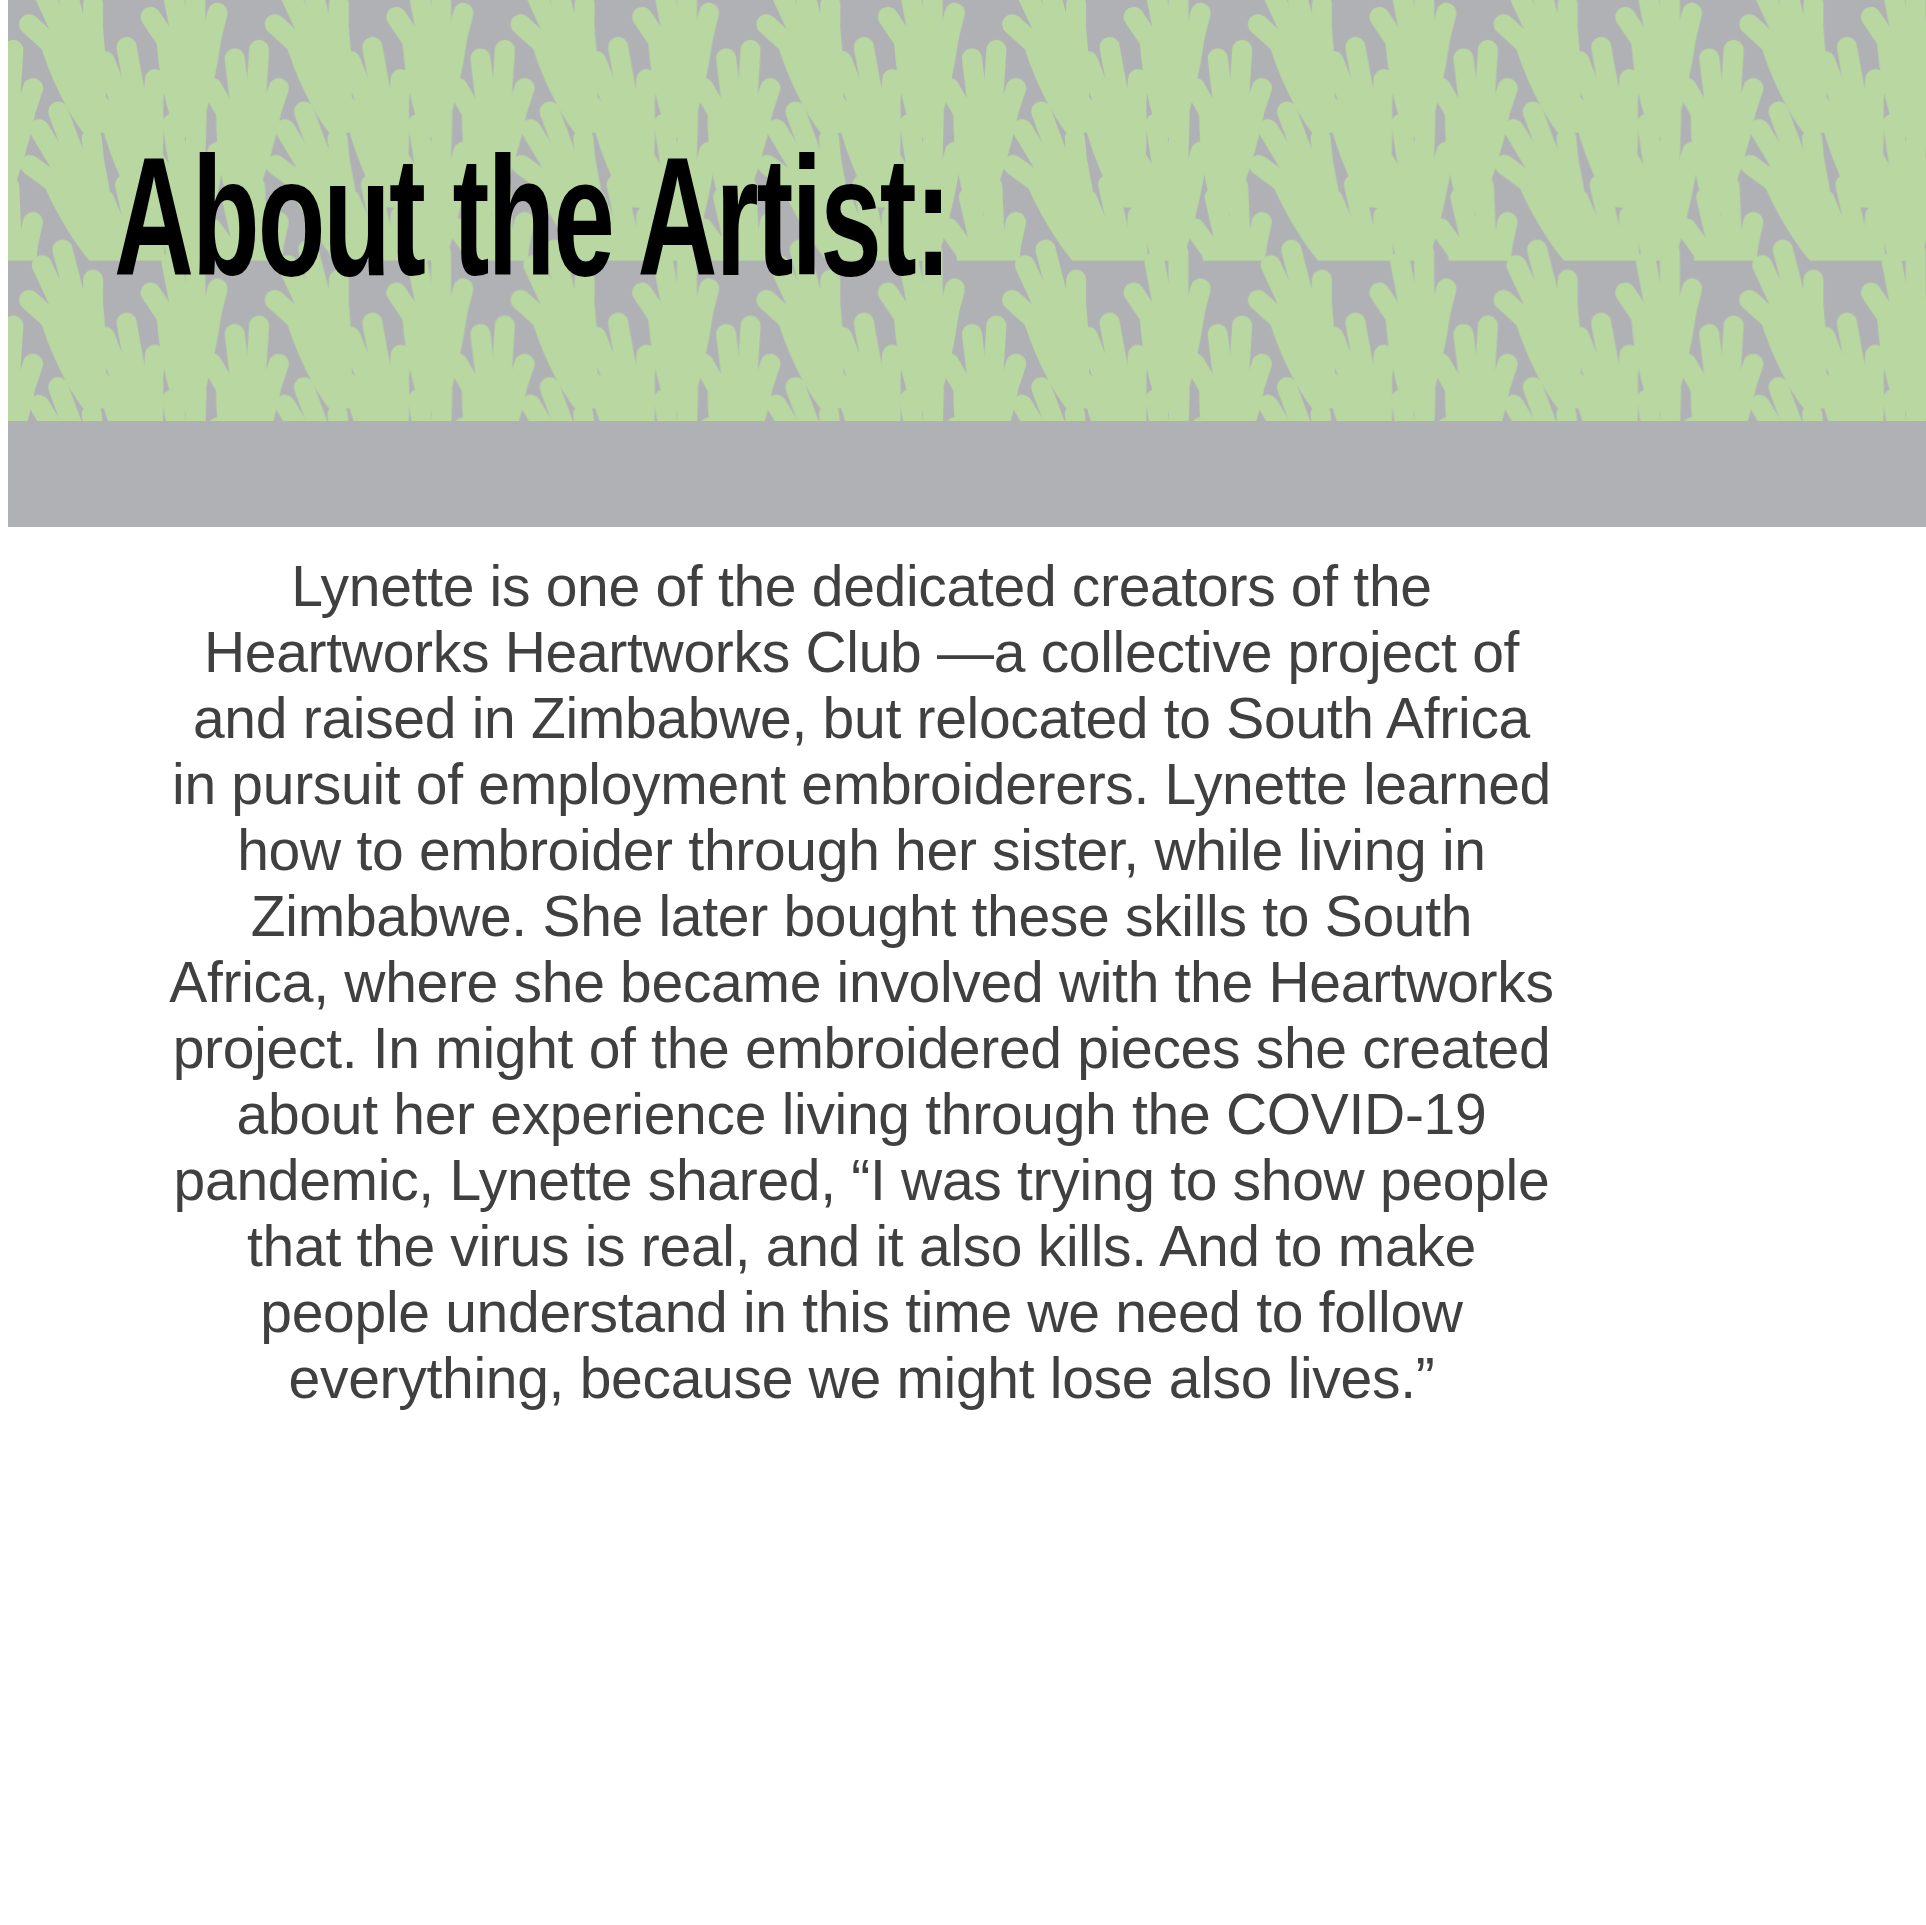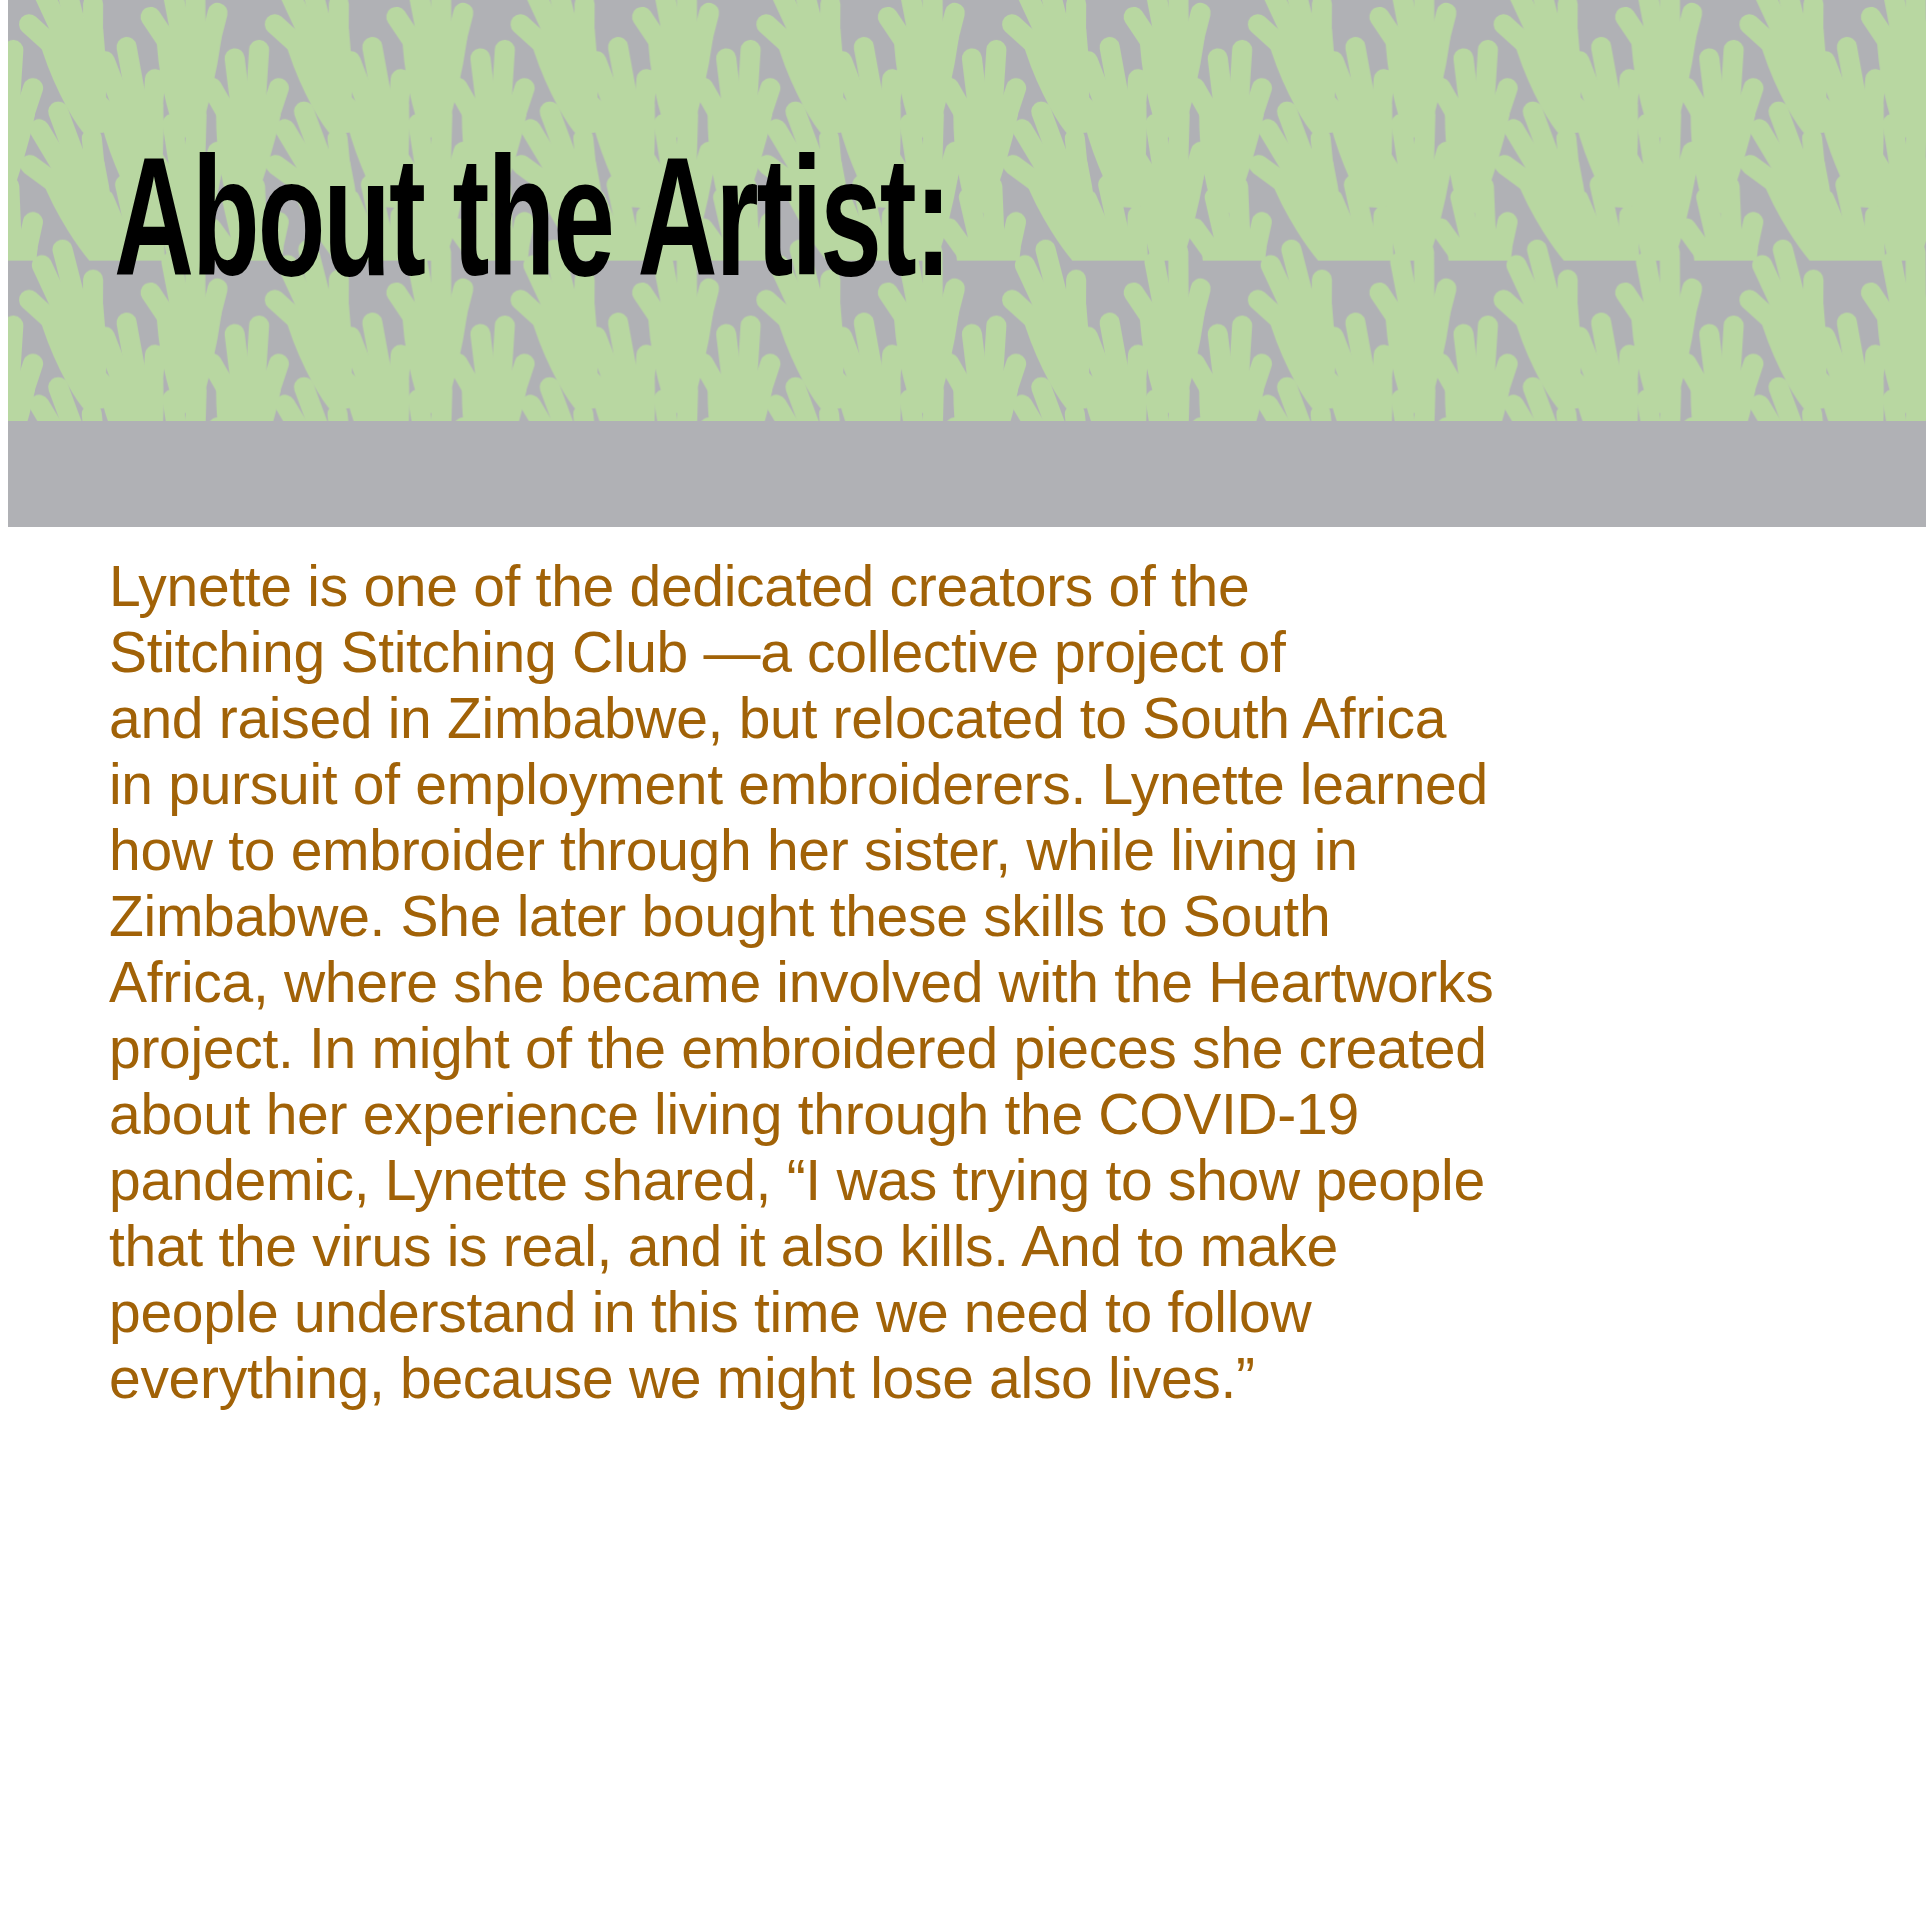--- a/index.html
+++ b/index.html
@@ -53,22 +53,23 @@
     .bio {
       position: absolute;
       left: 109px;
       top: 553px;
       width: 1505px;
       margin: 0;
       font-family: "Liberation Sans", sans-serif;
       font-weight: 400;
       font-size: 57px;
       line-height: 66px;
-      color: #a16207;
+      color: #404040;
       letter-spacing: -0.3px;
+      text-align: center;
     }
     .bio-line {
       display: block;
       white-space: nowrap;
     }
   </style>
 </head>
 <body>
 
 <div class="header-band">
@@ -104,21 +105,21 @@
     <rect x="0" y="0" width="3840" height="840" fill="url(#hands)"></rect>
   </svg>
 
   <div class="heading-wrap">
     <h1 class="heading">About the Artist:</h1>
   </div>
 </div>
 
 <p class="bio">
   <span class="bio-line">Lynette is one of the dedicated creators of the</span>
-  <span class="bio-line">Stitching Stitching Club —a collective project of</span>
+  <span class="bio-line">Heartworks Heartworks Club —a collective project of</span>
   <span class="bio-line">and raised in Zimbabwe, but relocated to South Africa</span>
   <span class="bio-line">in pursuit of employment embroiderers. Lynette learned</span>
   <span class="bio-line">how to embroider through her sister, while living in</span>
   <span class="bio-line">Zimbabwe. She later bought these skills to South</span>
   <span class="bio-line">Africa, where she became involved with the Heartworks</span>
   <span class="bio-line">project. In might of the embroidered pieces she created</span>
   <span class="bio-line">about her experience living through the COVID-19</span>
   <span class="bio-line">pandemic, Lynette shared, “I was trying to show people</span>
   <span class="bio-line">that the virus is real, and it also kills. And to make</span>
   <span class="bio-line">people understand in this time we need to follow</span>

